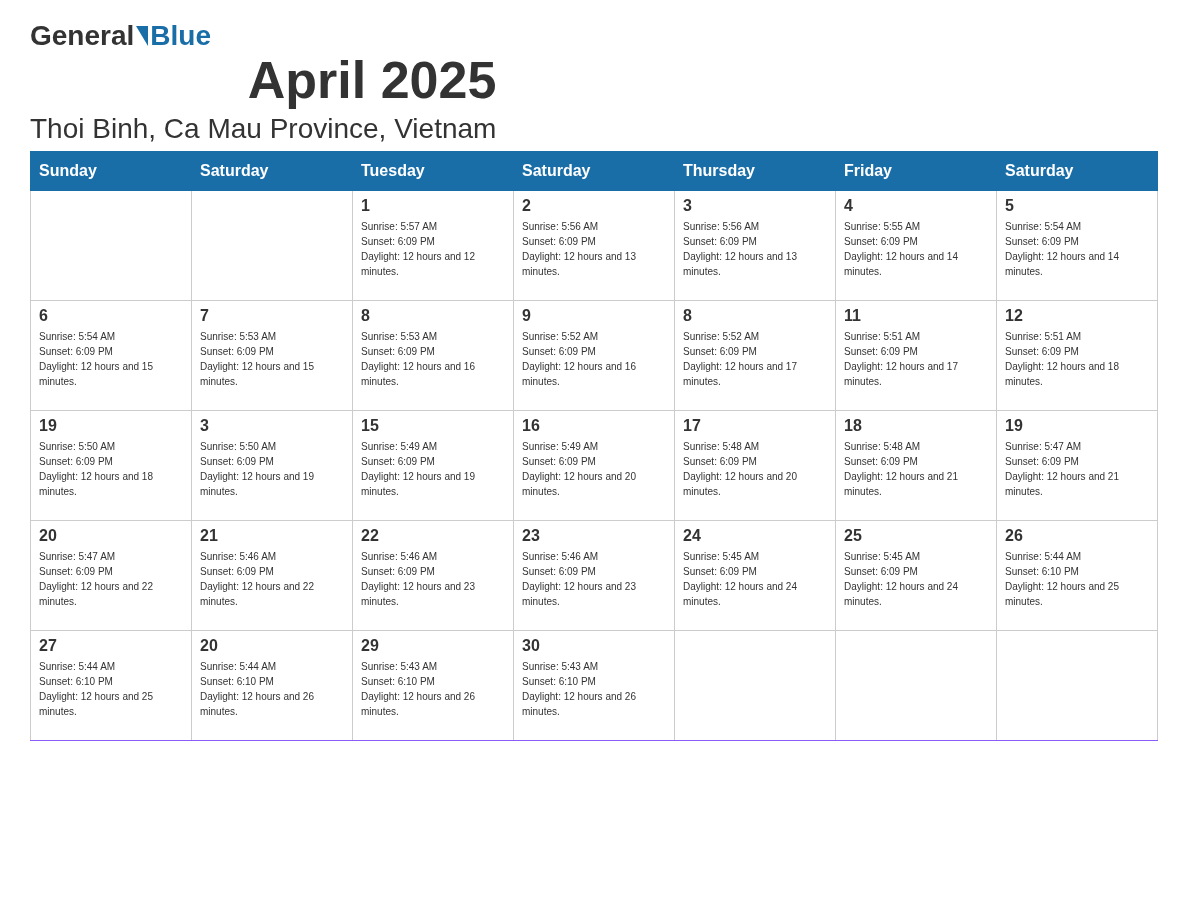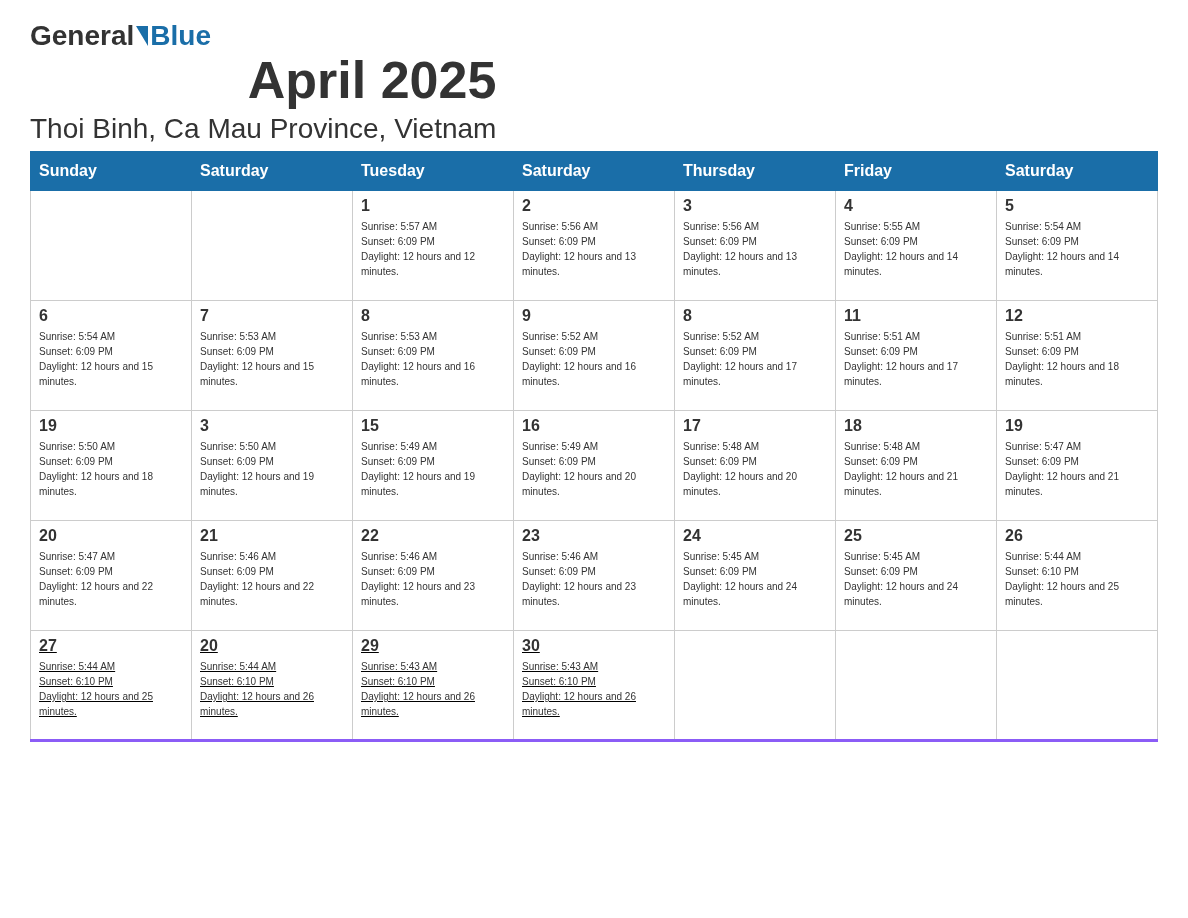--- a/index.html
+++ b/index.html
@@ -92,22 +92,21 @@
       color: #333;
       line-height: 1.5;
     }
     .empty-cell {
       background: #fff;
     }
     tr td {
       border-bottom: 2px solid #1a6ea8;
     }
     tr:last-child td {
-      border-bottom: 3px solid #8b5cf6;
-      text-decoration: underline;
+      border-bottom: 1px solid #8b5cf6;
     }
   </style>
 </head>
 <body>
 
 <div class="header-row">
   <div class="logo">
     <div class="logo-text">
       <span class="logo-general">General</span>
       <span class="logo-triangle"></span>

